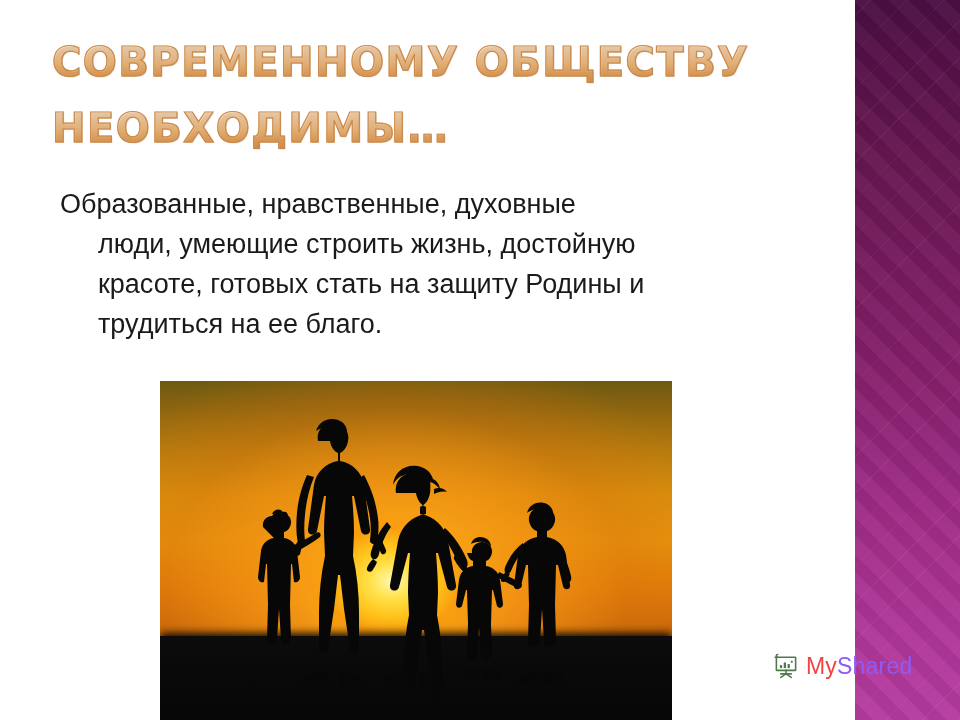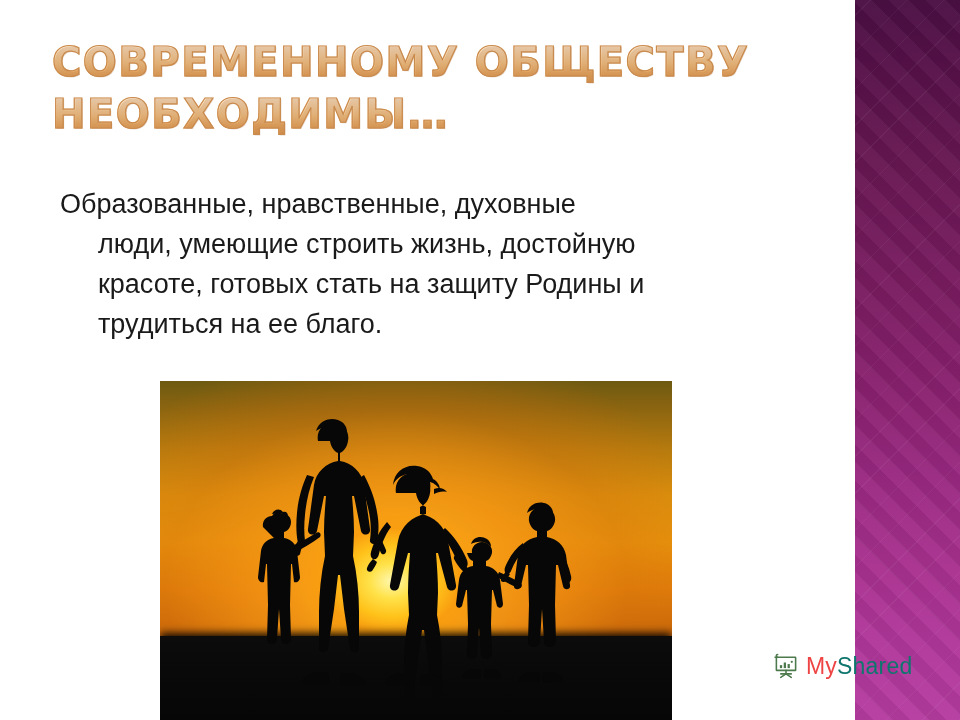--- a/index.html
+++ b/index.html
@@ -87,21 +87,21 @@
         #fde6c8 22%,
         #f6c98d 52%,
         #e8a861 74%,
         #d98f45 100%);
     -webkit-background-clip: text;
     background-clip: text;
     color: transparent;
     -webkit-text-stroke: 1.2px #c98a4e;
     text-shadow: 1px 1px 0 rgba(160,100,50,0.25);
   }
-  #title-line-2 { margin-top: 0; }
+  #title-line-2 { margin-top: 14px; }
 
   
   #body-text {
     position: absolute;
     left: 52px;
     top: 176px;
     width: 760px;
     font-family: "Liberation Sans", sans-serif;
     font-size: 27px;
     line-height: 40px;
@@ -182,21 +182,21 @@
   }
   #watermark-text {
     font-family: "Liberation Sans", sans-serif;
     font-size: 23px;
     font-weight: normal;
     color: #55555c;
     letter-spacing: 0.2px;
     white-space: nowrap;
   }
   #watermark-text .wm-my { color: #ef4444; }
-  #watermark-text .wm-shared { color: #0f766e; }
+  #watermark-text .wm-shared { color: #8b5cf6; }
 </style>
 </head>
 <body>
 
 <div id="slide">
 
   <div id="side-bar">
     <div id="side-bar-pattern"></div>
   </div>
 

